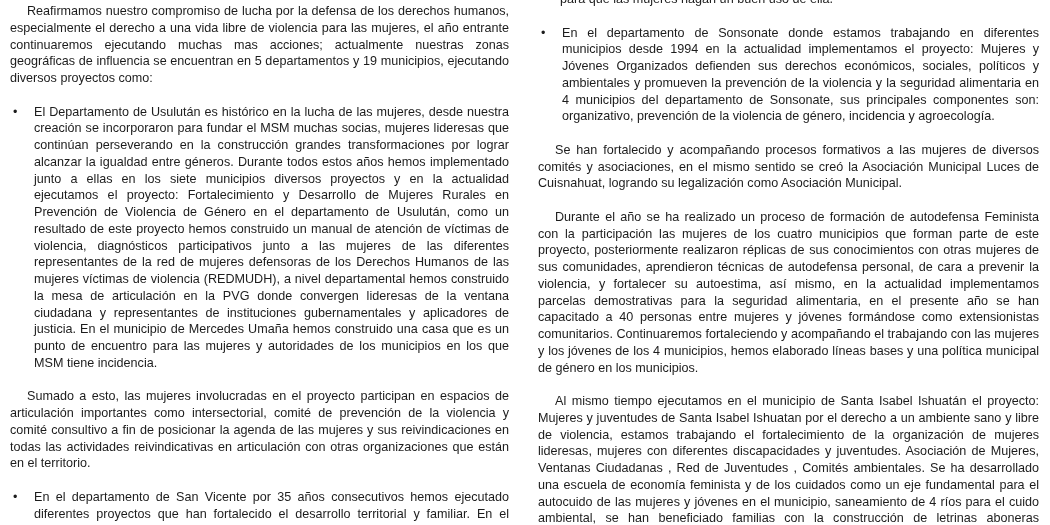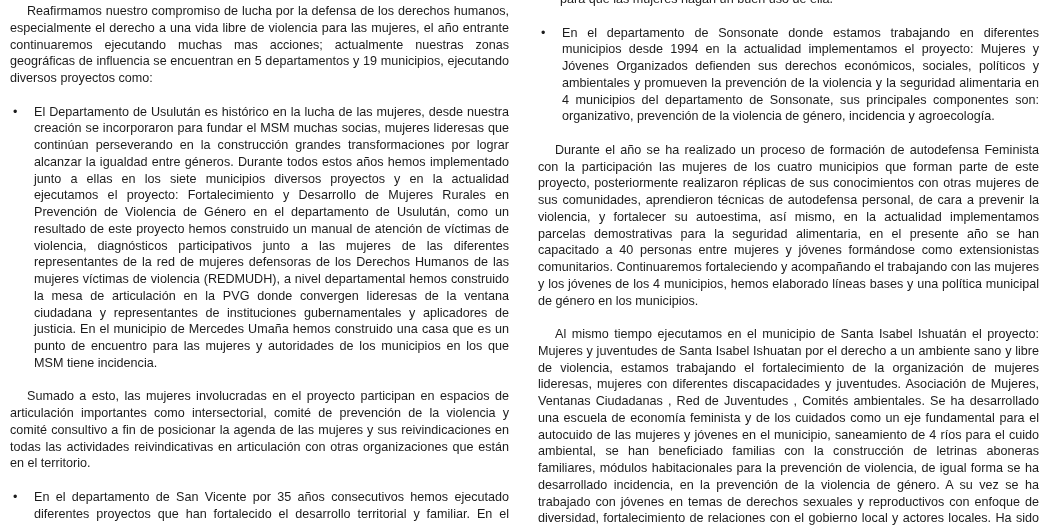--- a/index.html
+++ b/index.html
@@ -60,20 +60,23 @@
 
   <div class="col col-right">
     <div class="para cont">
       <span>para que las mujeres hagan un buen uso de ella.</span>
     </div>
     <div class="para bullet">
       <span class="marker">•</span>
       <span>En el departamento de Sonsonate donde estamos trabajando en diferentes municipios desde 1994 en la actualidad implementamos el proyecto: Mujeres y Jóvenes Organizados defienden sus derechos económicos, sociales, políticos y ambientales y promueven la prevención de la violencia y la seguridad alimentaria en 4 municipios del departamento de Sonsonate, sus principales componentes son: organizativo, prevención de la violencia de género, incidencia y agroecología.</span>
     </div>
     <div class="para indent">
+      <span>Se han fortalecido y acompañando procesos formativos a las mujeres de diversos comités y asociaciones, en el mismo sentido se creó la Asociación Municipal Luces de Cuisnahuat, logrando su legalización como Asociación Municipal.</span>
+    </div>
+    <div class="para indent">
       <span>Durante el año se ha realizado un proceso de formación de autodefensa Feminista con la participación las mujeres de los cuatro municipios que forman parte de este proyecto, posteriormente realizaron réplicas de sus conocimientos con otras mujeres de sus comunidades, aprendieron técnicas de autodefensa personal, de cara a prevenir la violencia, y fortalecer su autoestima, así mismo, en la actualidad implementamos parcelas demostrativas para la seguridad alimentaria, en el presente año se han capacitado a 40 personas entre mujeres y jóvenes formándose como extensionistas comunitarios. Continuaremos fortaleciendo y acompañando el trabajando con las mujeres y los jóvenes de los 4 municipios, hemos elaborado líneas bases y una política municipal de género en los municipios.</span>
     </div>
     <div class="para indent">
       <span>Al mismo tiempo ejecutamos en el municipio de Santa Isabel Ishuatán el proyecto:  Mujeres y juventudes de Santa Isabel Ishuatan por el derecho a un ambiente sano y libre de violencia, estamos trabajando el fortalecimiento de la organización de mujeres lideresas, mujeres con diferentes discapacidades y juventudes. Asociación de Mujeres, Ventanas Ciudadanas , Red de Juventudes , Comités ambientales. Se ha desarrollado una escuela de economía feminista y de los cuidados como un eje fundamental para el autocuido de las mujeres y jóvenes en el municipio, saneamiento de 4 ríos para el cuido ambiental, se han beneficiado familias con la construcción de letrinas aboneras familiares, módulos habitacionales para la prevención de violencia, de igual forma se ha desarrollado incidencia, en la prevención de la violencia de género. A su vez se ha trabajado con jóvenes en temas de derechos sexuales y reproductivos con enfoque de diversidad, fortalecimiento de relaciones con el gobierno local y actores locales. Ha sido visible el trabajo debido a que se ha facilitado el acompañamiento de las mujeres en los territorios.</span>
     </div>
   </div>
 
 </div>
 
 </body></html>

